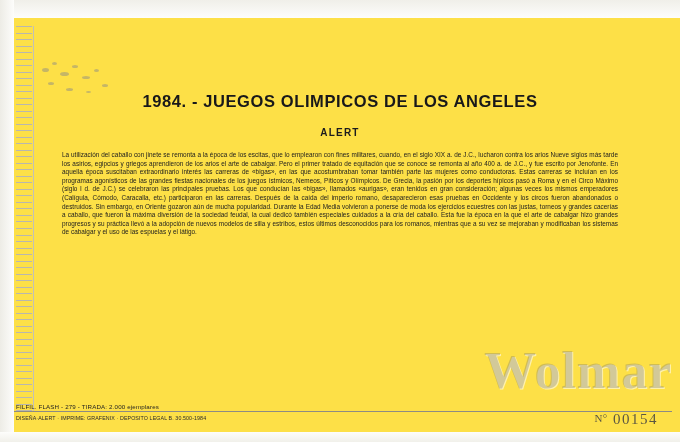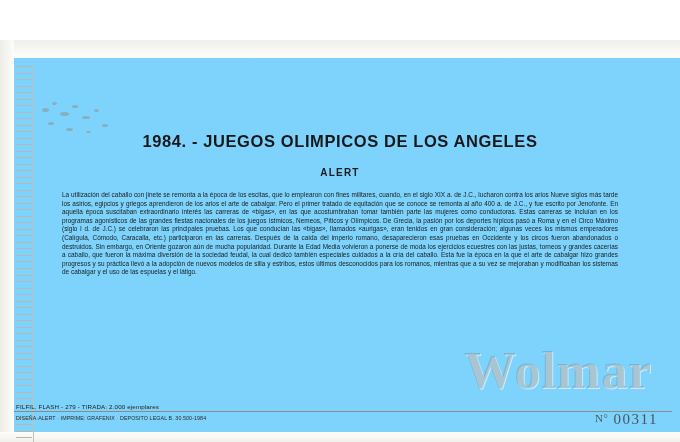--- a/index.html
+++ b/index.html
@@ -10,22 +10,21 @@
   body {
     width: 680px;
     height: 442px;
     font-family: "Liberation Sans", sans-serif;
     overflow: hidden;
     position: relative;
   }
   .page {
     position: absolute;
     inset: 0;
-    background: #7dd3fc;
-    margin-top: 40px;
+    background: #fde047;
   }
   
   .paper-shade-top {
     position: absolute;
     left: 0; top: 0; right: 0; height: 18px;
     background: linear-gradient(to bottom, #f0efe9, #fdfdfb);
     pointer-events: none;
   }
   .paper-shade-left {
     position: absolute;
@@ -114,21 +113,21 @@
     text-align: justify;
     text-justify: inter-word;
     letter-spacing: 0.02px;
     -webkit-hyphens: manual;
     hyphens: manual;
   }
 
   
   .watermark {
     position: absolute;
-    right: 28px;
+    right: 8px;
     bottom: 42px;
     font-family: "Liberation Serif", serif;
     font-size: 52px;
     font-weight: bold;
     letter-spacing: 1px;
     color: rgba(110,110,110,0.30);
     text-shadow: 1px 1px 0 rgba(255,255,255,0.55);
     pointer-events: none;
     user-select: none;
   }
@@ -269,16 +268,16 @@
     <div class="body-text">La utilización del caballo con jinete se remonta a la época de los escitas, que lo emplearon con fines militares, cuando, en el siglo XIX a. de J.C., lucharon contra los arios Nueve siglos más tarde los asirios, egipcios y griegos aprendieron de los arios el arte de cabalgar. Pero el primer tratado de equitación que se conoce se remonta al año 400 a. de J.C., y fue escrito por Jenofonte. En aquella época suscitaban extraordinario interés las carreras de «bigas», en las que acostumbraban tomar también parte las mujeres como conductoras. Estas carreras se incluían en los programas agonísticos de las grandes fiestas nacionales de los juegos ístmicos, Nemeos, Píticos y Olímpicos. De Grecia, la pasión por los deportes hípicos pasó a Roma y en el Circo Máximo (siglo I d. de J.C.) se celebraron las principales pruebas. Los que conducían las «bigas», llamados «aurigas», eran tenidos en gran consideración; algunas veces los mismos emperadores (Calígula, Cómodo, Caracalla, etc.) participaron en las carreras. Después de la caída del imperio romano, desaparecieron esas pruebas en Occidente y los circos fueron abandonados o destruidos. Sin embargo, en Oriente gozaron aún de mucha popularidad. Durante la Edad Media volvieron a ponerse de moda los ejercicios ecuestres con las justas, torneos y grandes cacerías a caballo, que fueron la máxima diversión de la sociedad feudal, la cual dedicó también especiales cuidados a la cría del caballo. Esta fue la época en la que el arte de cabalgar hizo grandes progresos y su práctica llevó a la adopción de nuevos modelos de silla y estribos, estos últimos desconocidos para los romanos, mientras que a su vez se mejoraban y modificaban los sistemas de cabalgar y el uso de las espuelas y el látigo.</div>
   </div>
 
   <div class="watermark">Wolmar</div>
 
   <div class="footer-rule"></div>
   <div class="footer-left">FILFIL. FLASH - 279 - TIRADA: 2.000 ejemplares</div>
   <div class="footer-left2">DISEÑA·ALERT · IMPRIME: GRAFENIX · DEPOSITO LEGAL B. 30.500-1984</div>
   <div class="serial">
     <small>N°</small>
-    <span>00311</span>
+    <span>00154</span>
   </div>
 
 </div>
 
 </body></html>

